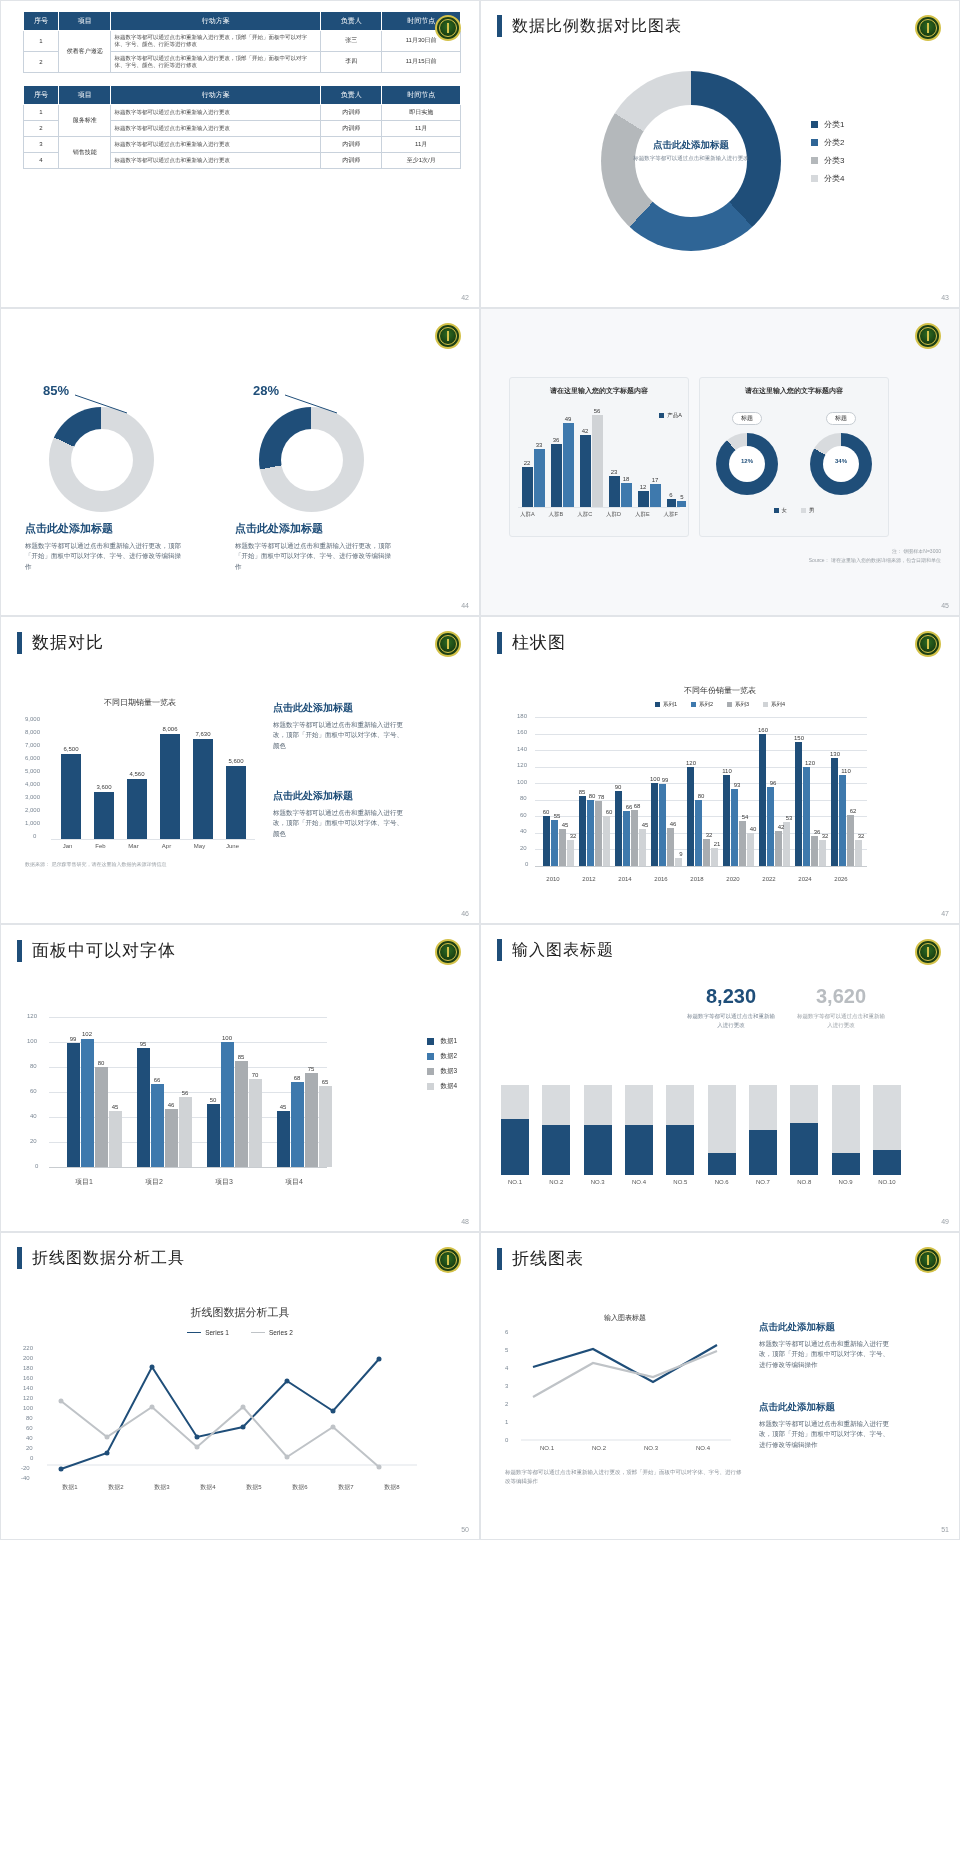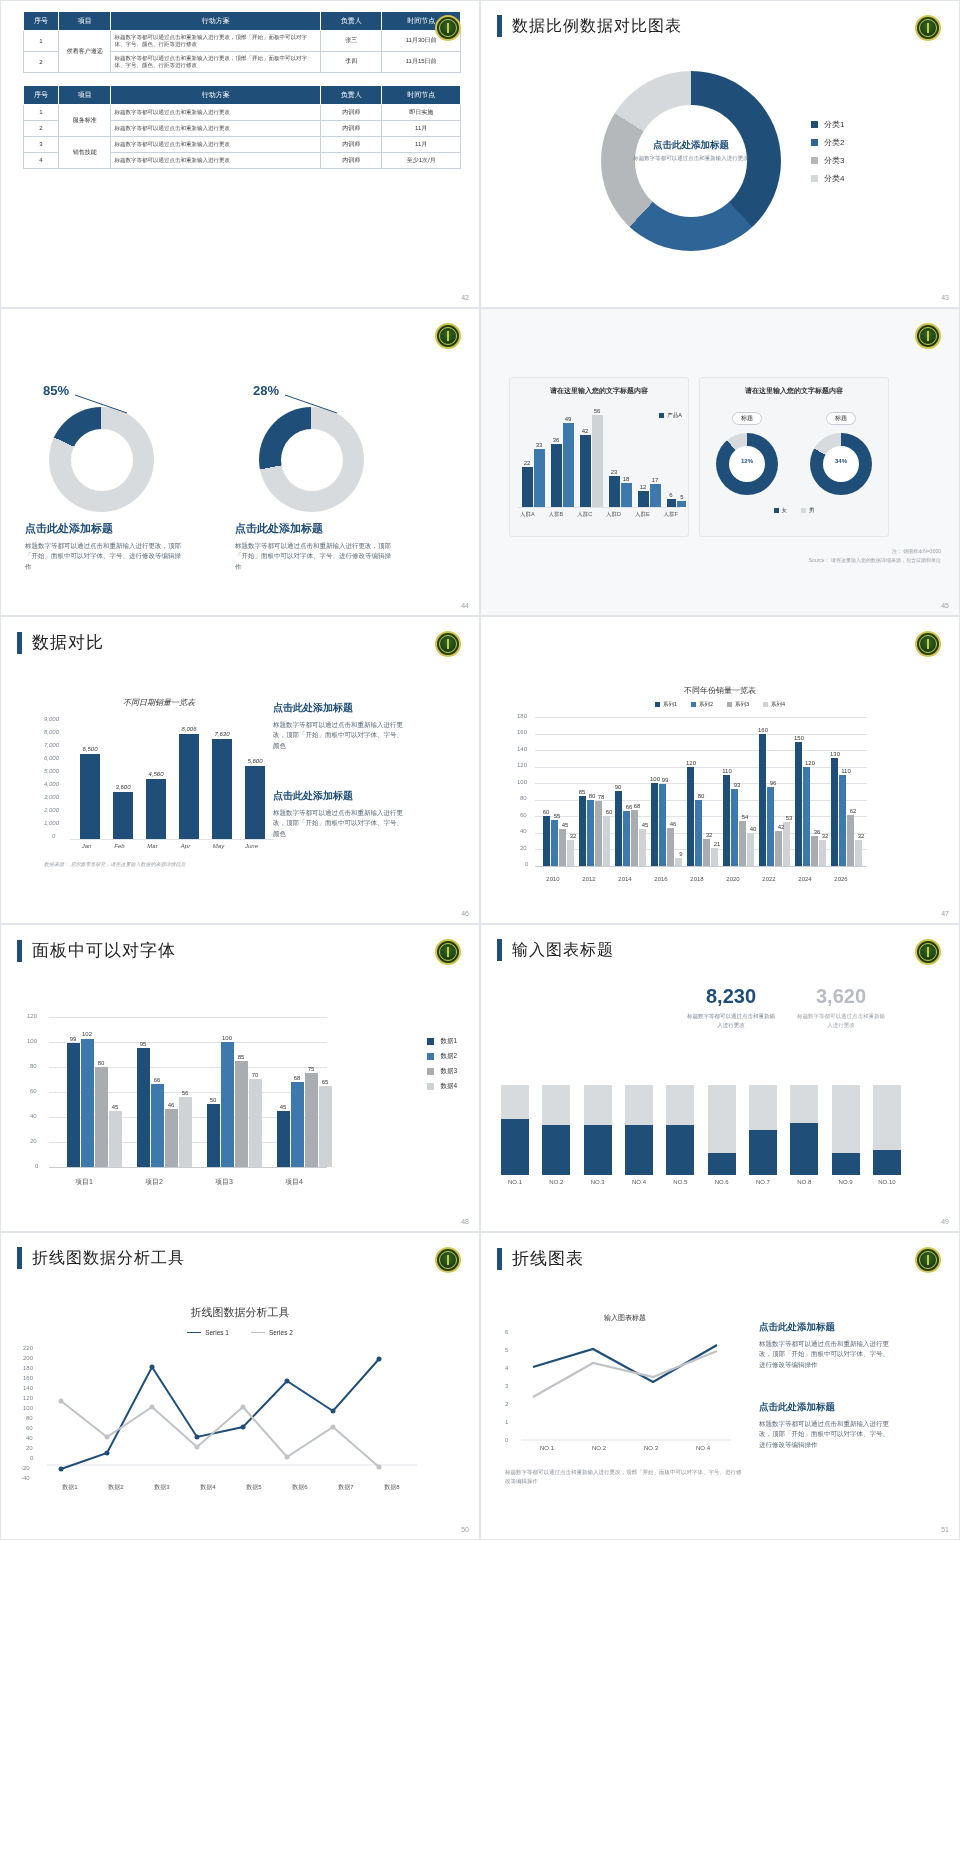--- a/index.html
+++ b/index.html
@@ -366,21 +366,21 @@
 
   <div class="slide">
     <div class="slide-title-row">
       <div class="title-bar"></div>
       <div class="slide-title" style="font-size:17px;">数据对比</div>
     </div>
     <div class="logo">
         <div class="inner"></div>
       </div>
 
-    <div style="position:absolute;left:43px;top:80px;width:230px;font-style:italic;">
+    <div style="position:absolute;left:24px;top:80px;width:230px;">
       <div style="text-align:center;font-size:8px;color:#333;">不同日期销量一览表</div>
       <div style="position:relative;height:120px;margin-top:12px;">
 
         <div class="tick" style="left:0;top:-4px;">9,000</div>
         <div class="tick" style="left:0;top:9px;">8,000</div>
         <div class="tick" style="left:0;top:22px;">7,000</div>
         <div class="tick" style="left:0;top:35px;">6,000</div>
         <div class="tick" style="left:0;top:48px;">5,000</div>
         <div class="tick" style="left:0;top:61px;">4,000</div>
         <div class="tick" style="left:0;top:74px;">3,000</div>
@@ -419,20 +419,24 @@
       <div class="body-txt" style="margin-top:5px;">标题数字等都可以通过点击和重新输入进行更改，顶部「开始」面板中可以对字体、字号、颜色</div>
     </div>
     <div style="position:absolute;left:272px;top:172px;width:130px;">
       <div class="sub-head" style="font-size:10px;">点击此处添加标题</div>
       <div class="body-txt" style="margin-top:5px;">标题数字等都可以通过点击和重新输入进行更改，顶部「开始」面板中可以对字体、字号、颜色</div>
     </div>
     <div class="pagenum">46</div>
   </div>
 
   <div class="slide">
+    <div class="slide-title-row">
+      <div class="title-bar"></div>
+      <div class="slide-title" style="font-size:17px;">柱状图</div>
+    </div>
     <div class="logo">
         <div class="inner"></div>
       </div>
 
     <div style="position:absolute;left:0;top:68px;width:100%;text-align:center;font-size:8px;color:#333;">不同年份销量一览表</div>
     <div style="position:absolute;left:0;top:84px;width:100%;display:flex;justify-content:center;gap:14px;font-size:5.5px;color:#333;">
       <span style="display:flex;align-items:center;">
           <span style="width:5px;height:5px;background:#1f4e79;margin-right:3px;"></span>
           <span>系列1</span>
         </span>

